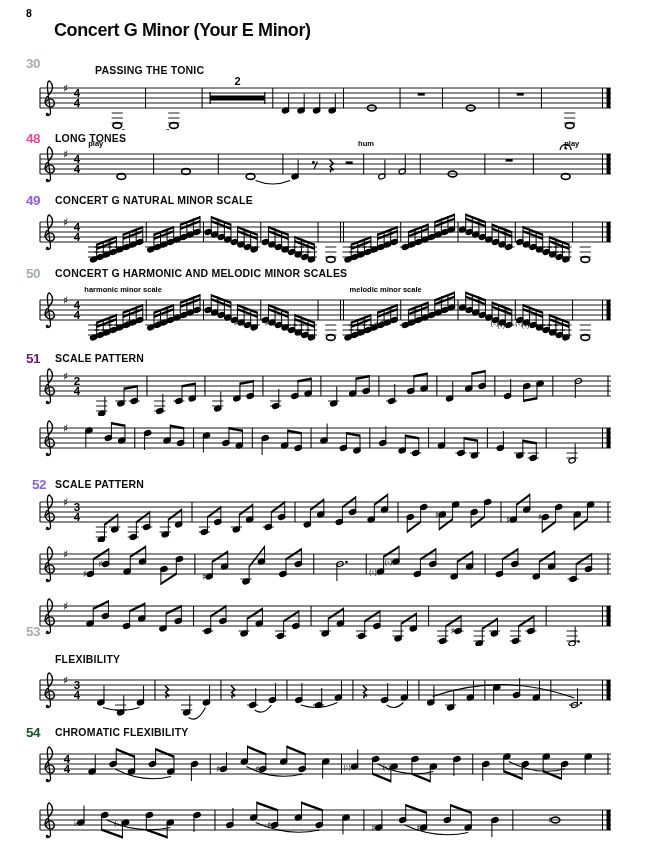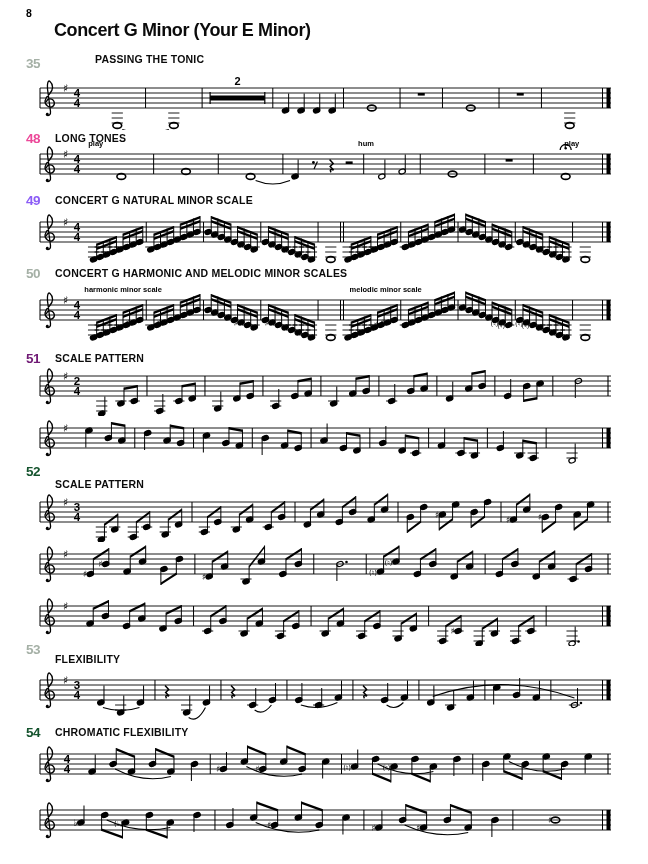--- a/index.html
+++ b/index.html
@@ -23,22 +23,22 @@
   .sys{position:absolute;left:36px;}
 </style>
 </head>
 <body>
 
 <div id="sheet">
   <div class="page-number">8</div>
   <div class="page-title">Concert G Minor (Your E Minor)</div>
   <div id="exercises">
       <div>
-        <div class="ex-number" style="top: 56px; color: rgb(165, 176, 166);">35</div>
-        <div class="ex-title" style="top: 53px; padding-left: 40px;">PASSING THE TONIC</div>
+        <div class="ex-number" style="top: 56px; color: rgb(165, 176, 166);">30</div>
+        <div class="ex-title" style="top: 64px; padding-left: 40px;">PASSING THE TONIC</div>
         <svg width="576" height="58" viewBox="0 0 576 58" class="sys" style="top: 72px;">
           <line x1="4" y1="16" x2="575" y2="16" stroke="#000" stroke-width="0.9"></line>
           <line x1="4" y1="21" x2="575" y2="21" stroke="#000" stroke-width="0.9"></line>
           <line x1="4" y1="26" x2="575" y2="26" stroke="#000" stroke-width="0.9"></line>
           <line x1="4" y1="31" x2="575" y2="31" stroke="#000" stroke-width="0.9"></line>
           <line x1="4" y1="36" x2="575" y2="36" stroke="#000" stroke-width="0.9"></line>
           <line x1="4" y1="16" x2="4" y2="36" stroke="#000" stroke-width="1"></line>
           <g>
             <path d="M 14 9.5 C 17.5 12.5, 17.5 18, 13.5 22
     C 8.5 26.5, 7.5 31, 11.5 34
@@ -1013,21 +1013,21 @@
             <ellipse cx="536.0728476821191" cy="46.5" rx="3.3" ry="2.4" fill="none" stroke="#000" stroke-width="1.2" transform="rotate(-18 536.0728476821191 46.5)"></ellipse>
             <line x1="539.1728476821191" y1="45.5" x2="539.1728476821191" y2="29.5" stroke="#000" stroke-width="1"></line>
           </g>
           <g>
             <line x1="566.5" y1="14" x2="566.5" y2="34" stroke="#000" stroke-width="1"></line>
             <rect x="570.5" y="14" width="4" height="20" fill="#000"></rect>
           </g>
         </svg>
       </div>
       <div>
-        <div class="ex-number" style="top: 464px; color: #14532d;">52</div>
+        <div class="ex-number" style="top: 477px; color: #8b5cf6; text-align: center;">52</div>
         <div class="ex-title" style="top: 478px;">SCALE PATTERN</div>
         <svg width="576" height="54" viewBox="0 0 576 54" class="sys" style="top: 488px;">
           <line x1="4" y1="14" x2="575" y2="14" stroke="#000" stroke-width="0.9"></line>
           <line x1="4" y1="19" x2="575" y2="19" stroke="#000" stroke-width="0.9"></line>
           <line x1="4" y1="24" x2="575" y2="24" stroke="#000" stroke-width="0.9"></line>
           <line x1="4" y1="29" x2="575" y2="29" stroke="#000" stroke-width="0.9"></line>
           <line x1="4" y1="34" x2="575" y2="34" stroke="#000" stroke-width="0.9"></line>
           <line x1="4" y1="14" x2="4" y2="34" stroke="#000" stroke-width="1"></line>
           <g>
             <path d="M 14 7.5 C 17.5 10.5, 17.5 16, 13.5 20
@@ -1383,21 +1383,21 @@
             <line x1="539.1728476821193" y1="50.5" x2="539.1728476821193" y2="34.5" stroke="#000" stroke-width="1"></line>
             <circle cx="542.5728476821192" cy="49.5" r="1.3" fill="#000"></circle>
           </g>
           <g>
             <line x1="566.5" y1="14" x2="566.5" y2="34" stroke="#000" stroke-width="1"></line>
             <rect x="570.5" y="14" width="4" height="20" fill="#000"></rect>
           </g>
         </svg>
       </div>
       <div>
-        <div class="ex-number" style="top: 642px; color: rgb(165, 176, 166);">53</div>
+        <div class="ex-number" style="top: 624px; color: rgb(165, 176, 166);">53</div>
         <div class="ex-title" style="top: 653px;">FLEXIBILITY</div>
         <svg width="576" height="56" viewBox="0 0 576 56" class="sys" style="top: 664px;">
           <line x1="4" y1="16" x2="575" y2="16" stroke="#000" stroke-width="0.9"></line>
           <line x1="4" y1="21" x2="575" y2="21" stroke="#000" stroke-width="0.9"></line>
           <line x1="4" y1="26" x2="575" y2="26" stroke="#000" stroke-width="0.9"></line>
           <line x1="4" y1="31" x2="575" y2="31" stroke="#000" stroke-width="0.9"></line>
           <line x1="4" y1="36" x2="575" y2="36" stroke="#000" stroke-width="0.9"></line>
           <line x1="4" y1="16" x2="4" y2="36" stroke="#000" stroke-width="1"></line>
           <g>
             <path d="M 14 9.5 C 17.5 12.5, 17.5 18, 13.5 22

